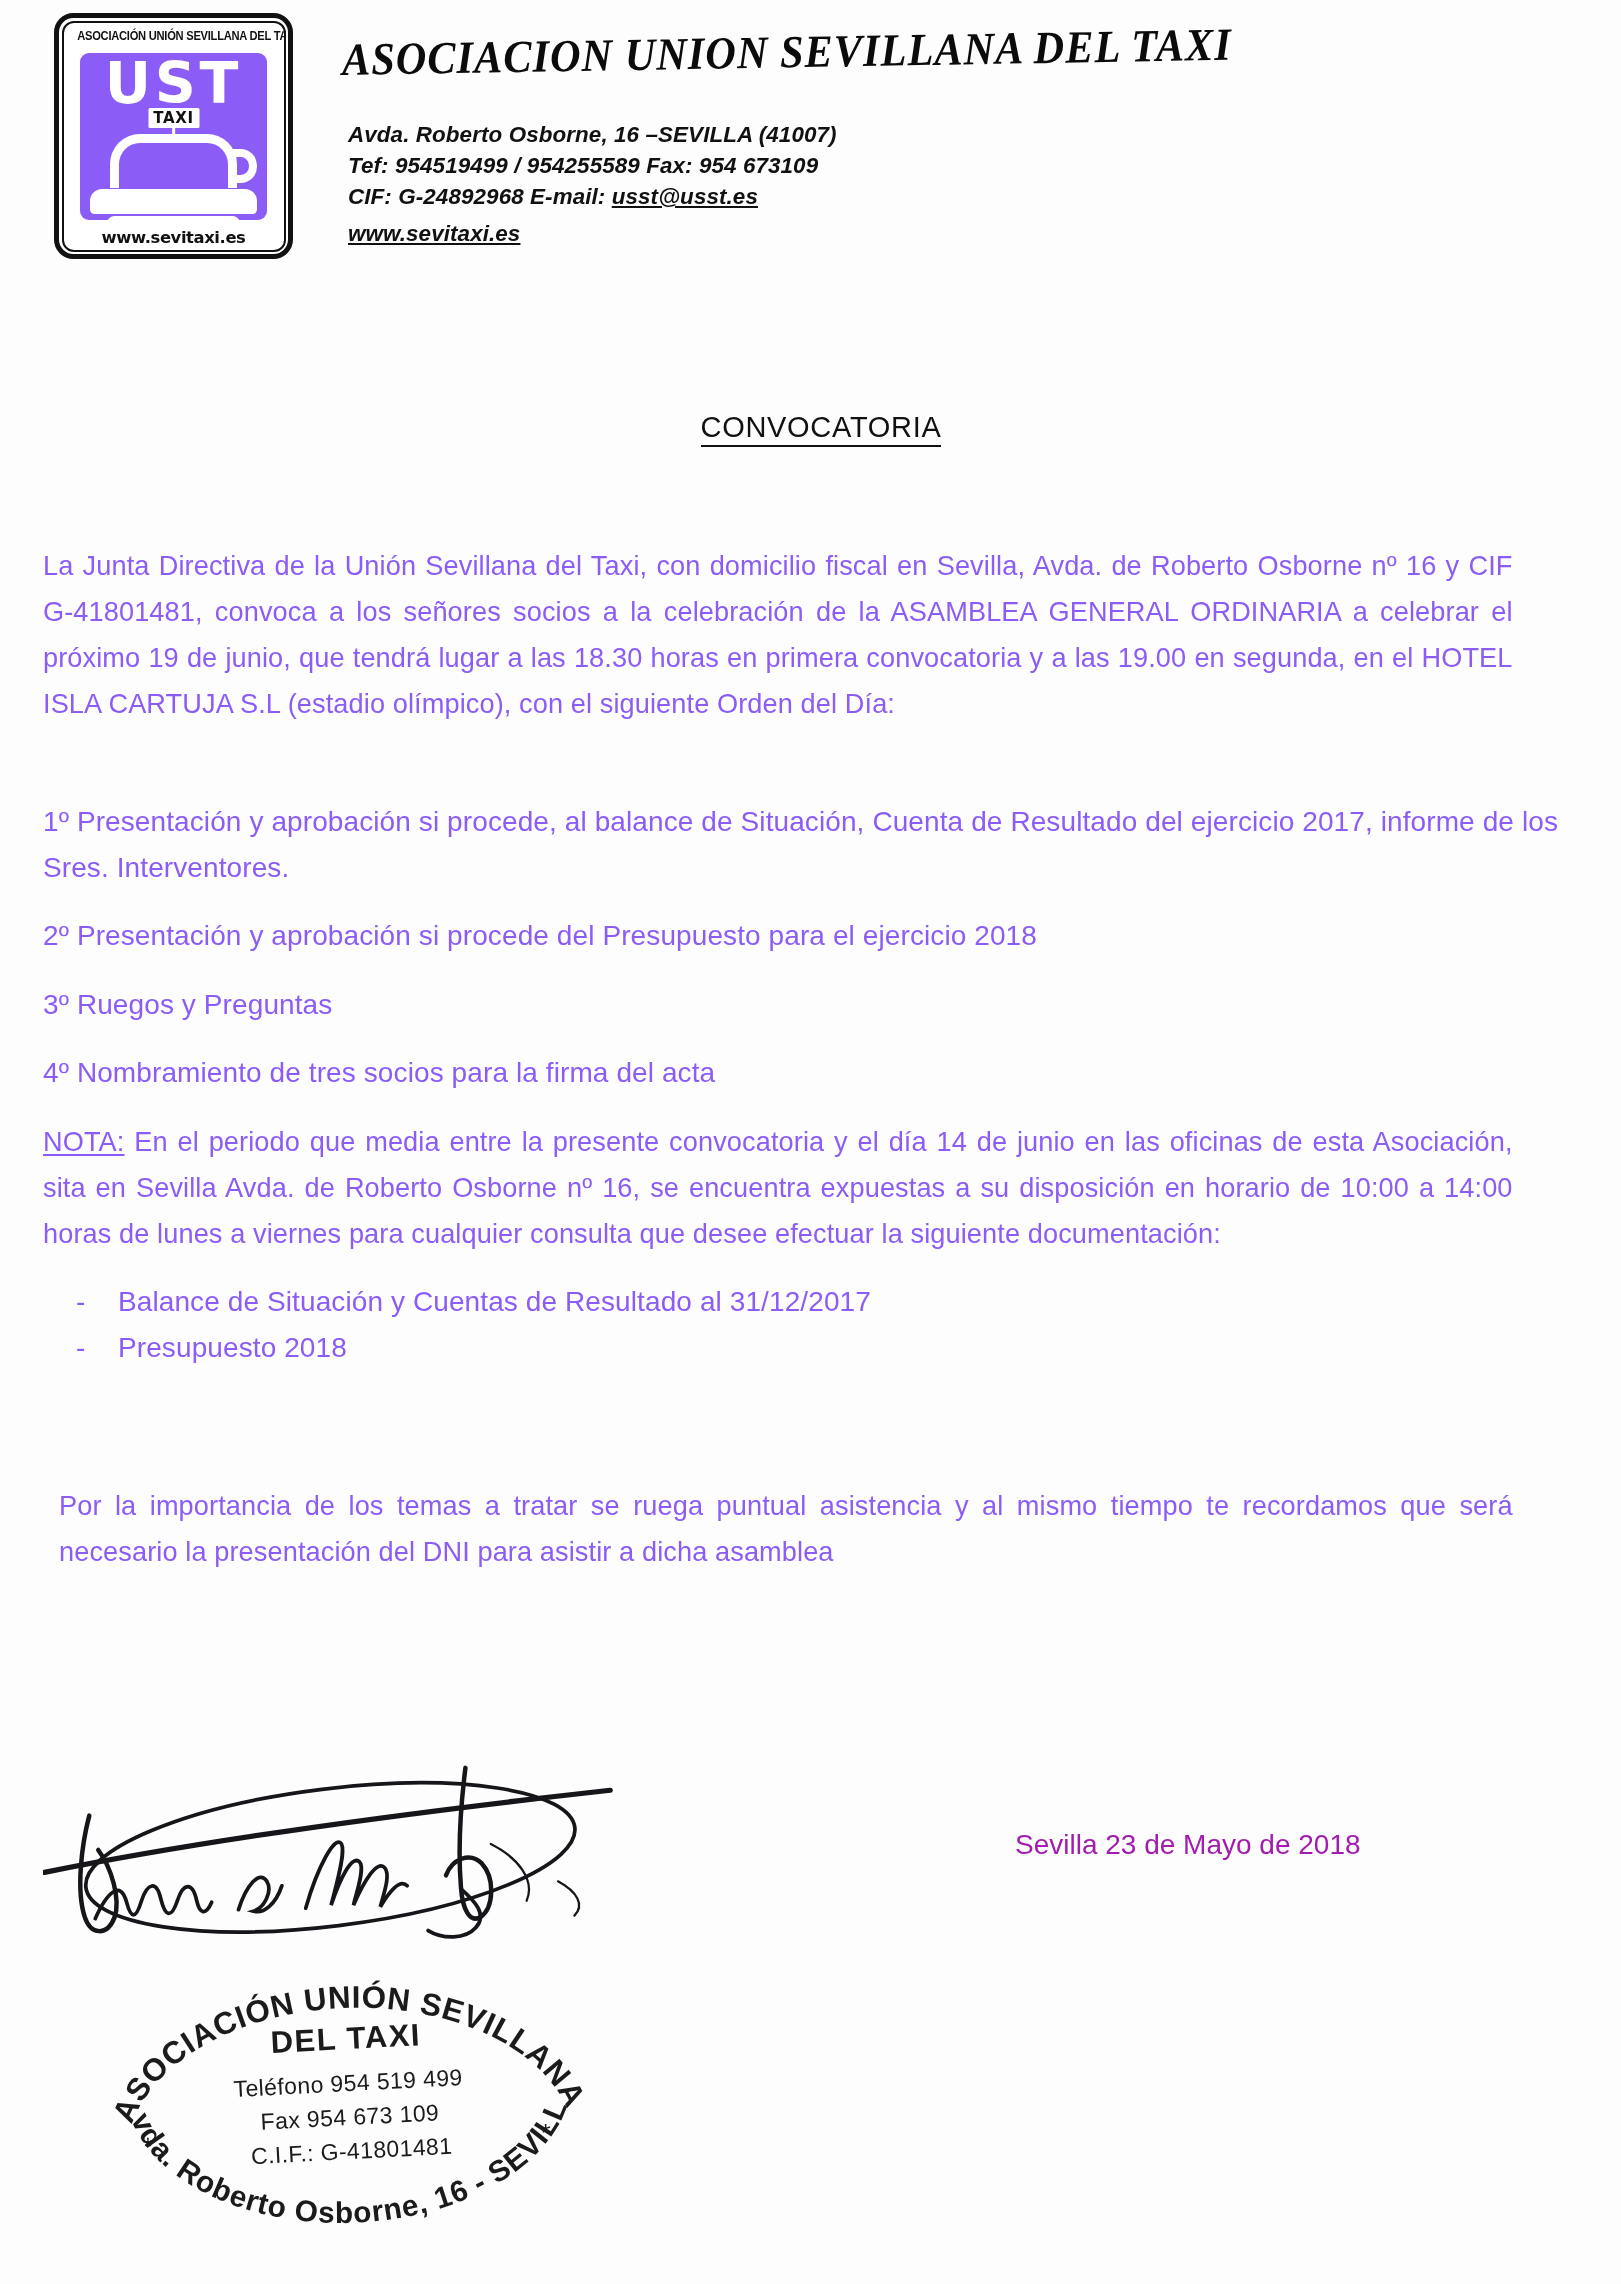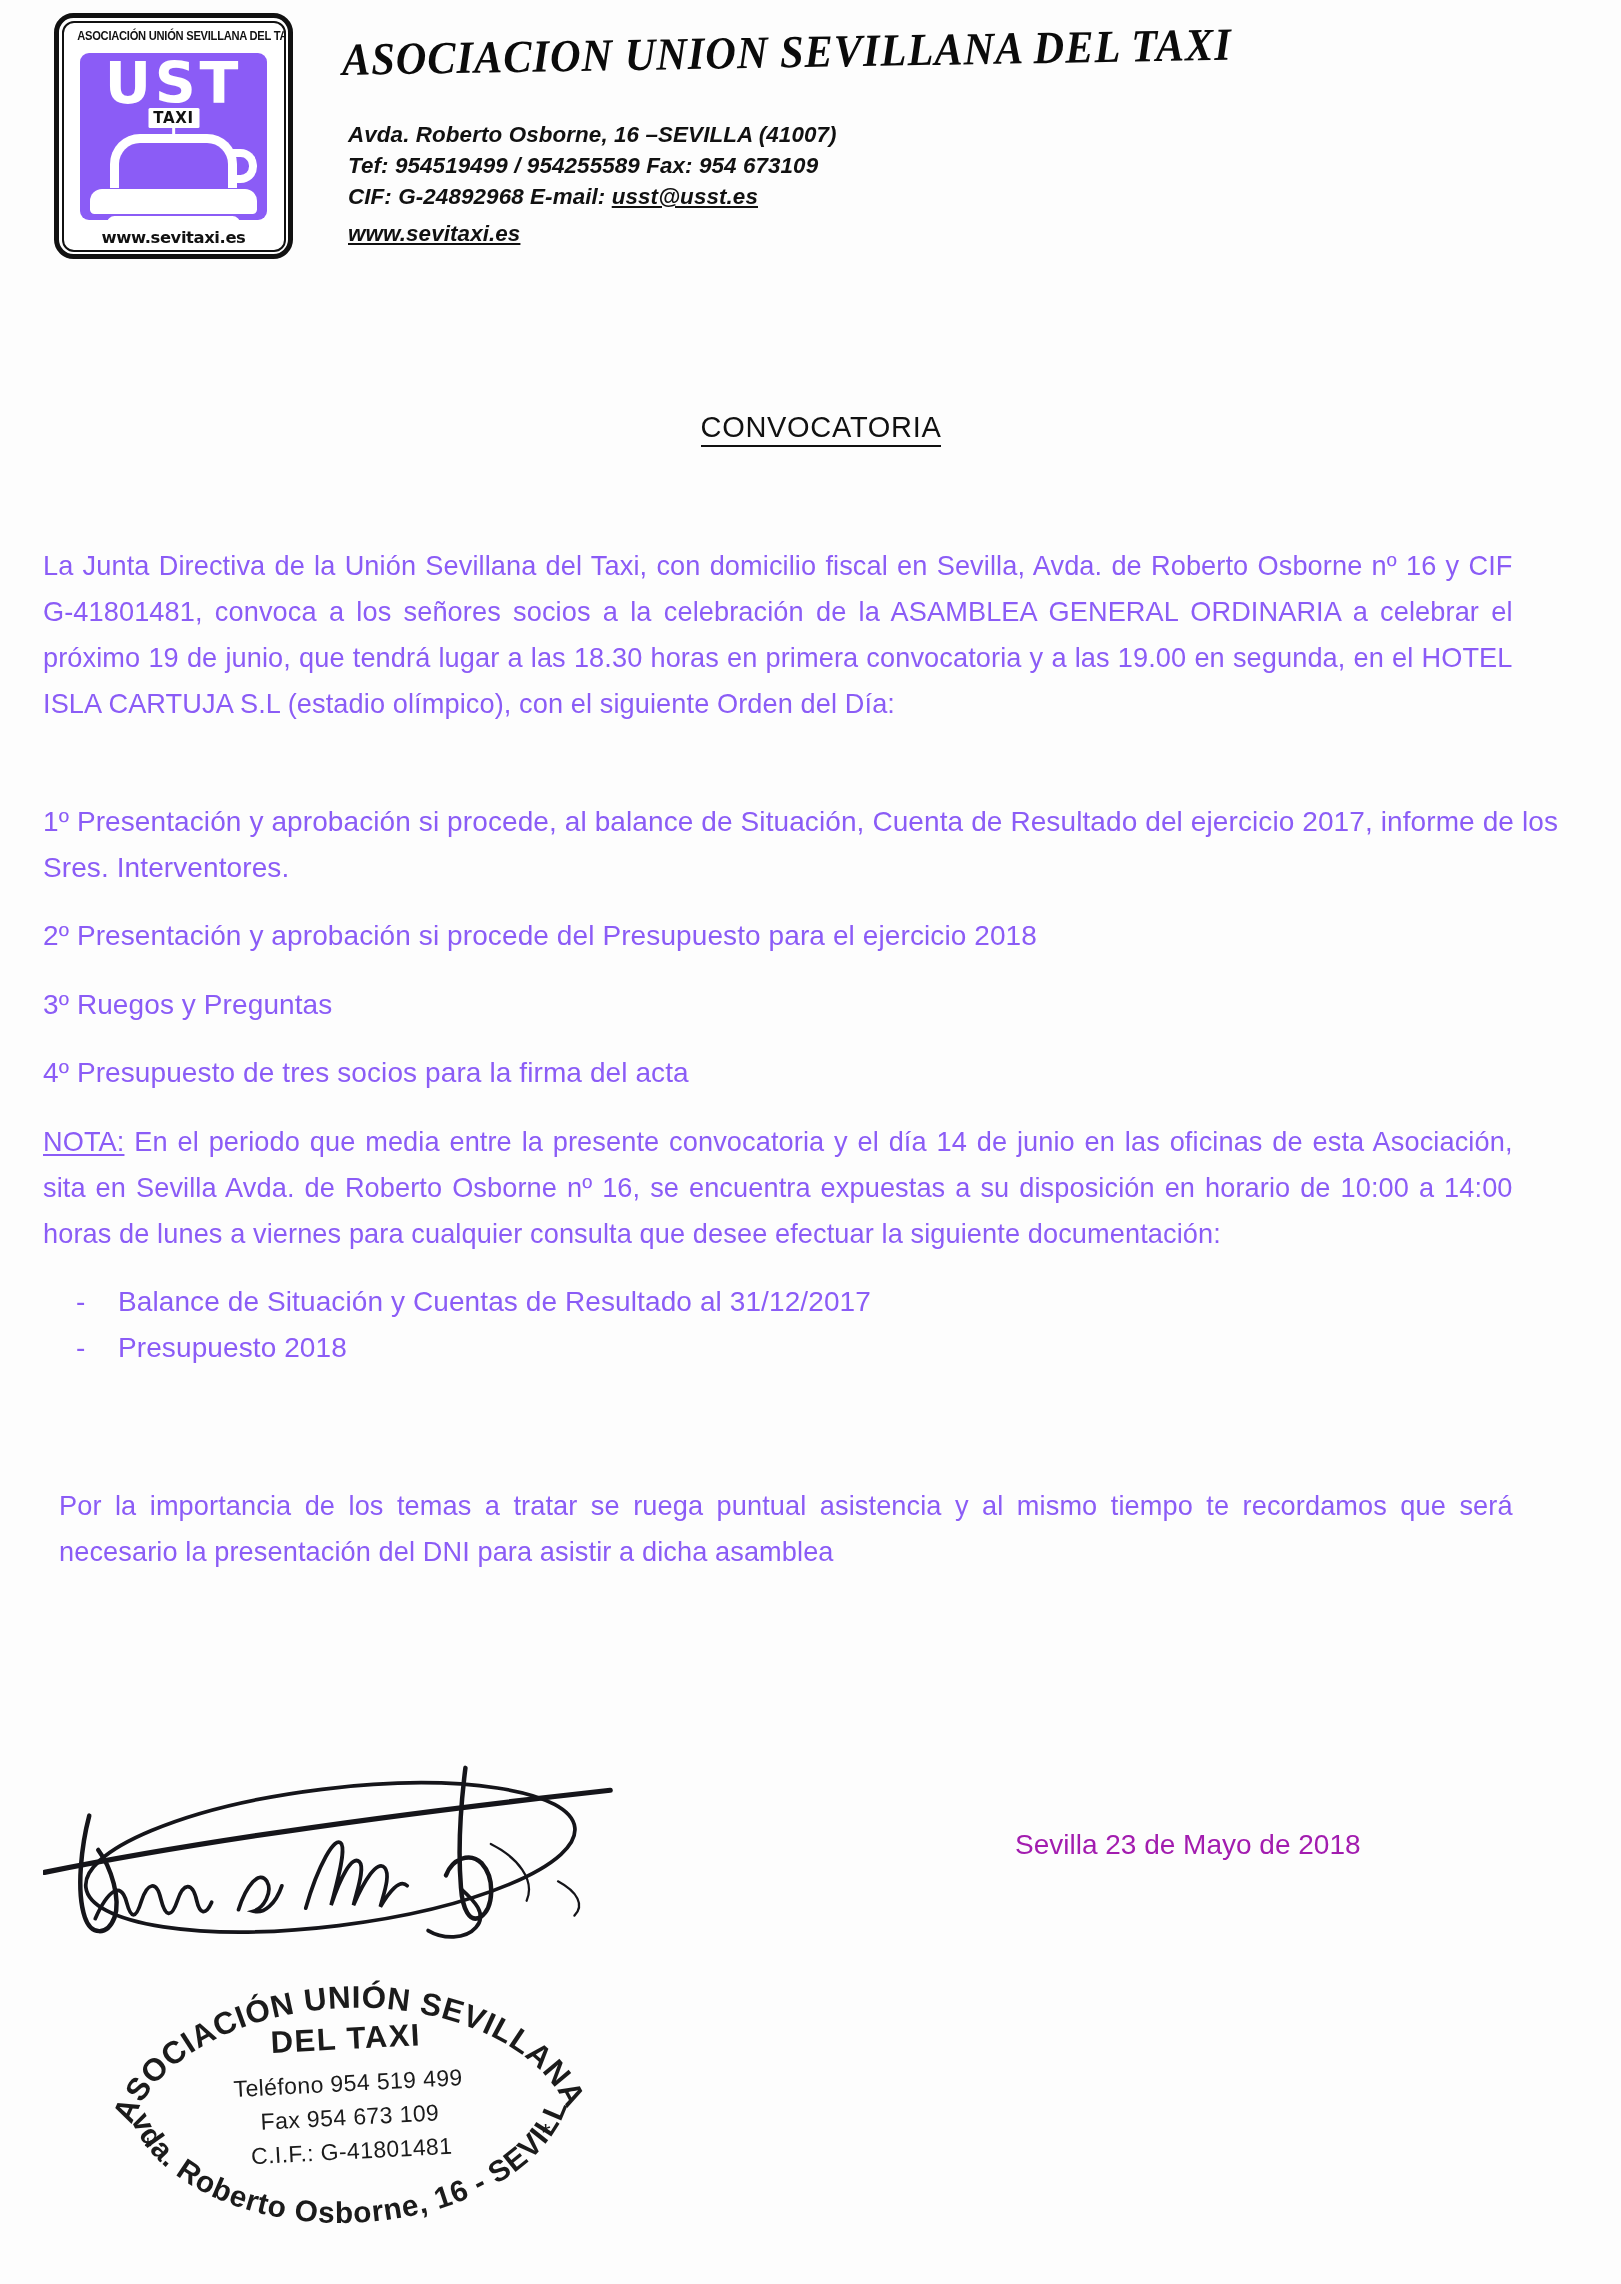--- a/index.html
+++ b/index.html
@@ -374,21 +374,21 @@
 
     <p class="agenda-item">1º Presentación y aprobación si procede, al balance de Situación, Cuenta de Resultado del ejercicio 2017, informe de los Sres. Interventores.</p>
     <div class="gap-sm"></div>
 
     <p class="agenda-item solo">2º Presentación y aprobación si procede del Presupuesto para el ejercicio 2018</p>
     <div class="gap-sm"></div>
 
     <p class="agenda-item solo">3º Ruegos y Preguntas</p>
     <div class="gap-sm"></div>
 
-    <p class="agenda-item solo">4º Presupuesto de tres socios para la firma del acta</p>
+    <p class="agenda-item solo">4º Nombramiento de tres socios para la firma del acta</p>
     <div class="gap-sm"></div>
 
     <p class="para"><span class="nota-label">NOTA:</span><span> En el periodo que media entre la presente convocatoria y el día 14 de junio en las oficinas de esta Asociación, sita en Sevilla Avda. de Roberto Osborne nº 16, se encuentra expuestas a su disposición en horario de 10:00 a 14:00 horas de lunes a viernes para cualquier consulta que desee efectuar la siguiente documentación:</span></p>
 
     <div class="gap-sm"></div>
 
     <ul class="doc-list">
       <li><span class="dash">-</span><span>Balance de Situación y Cuentas de Resultado al 31/12/2017</span></li>
       <li><span class="dash">-</span><span>Presupuesto 2018</span></li>
     </ul>

